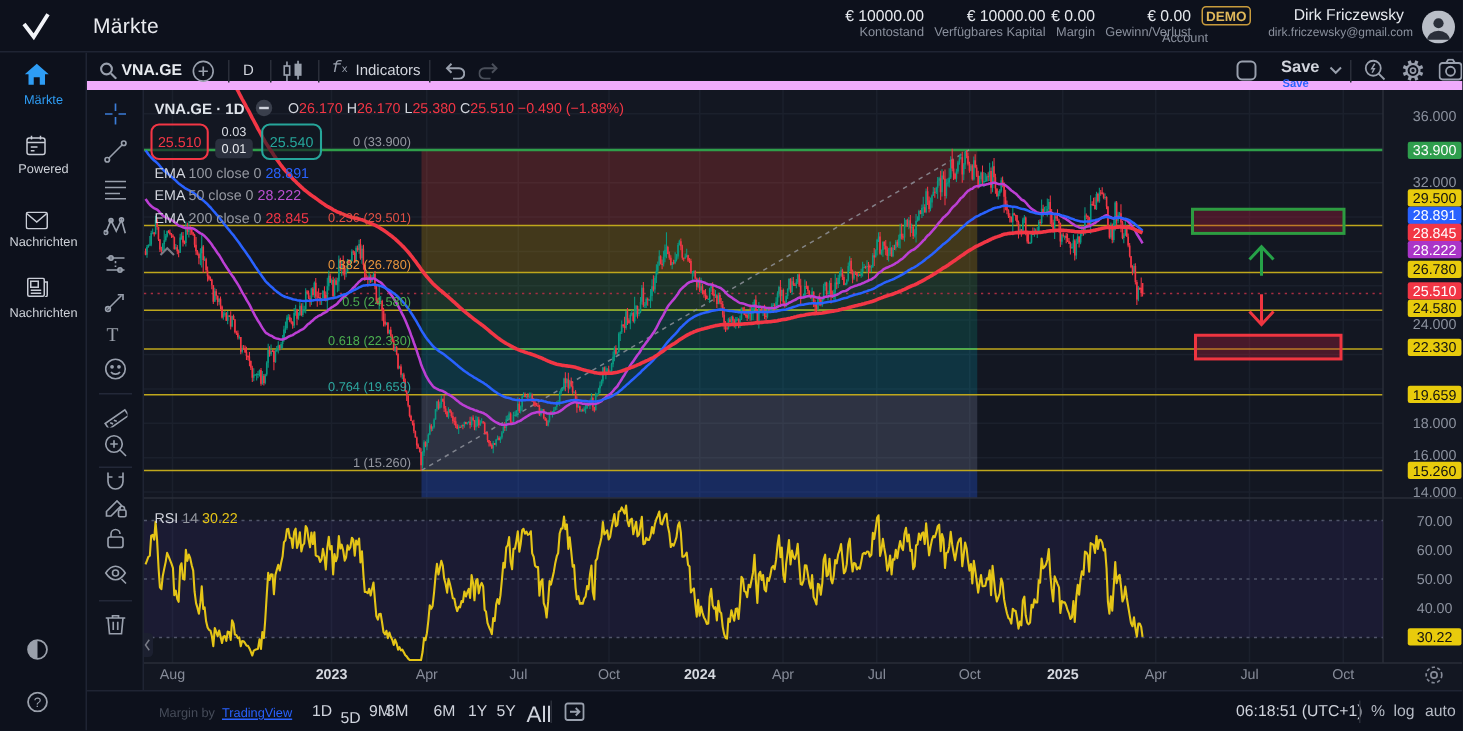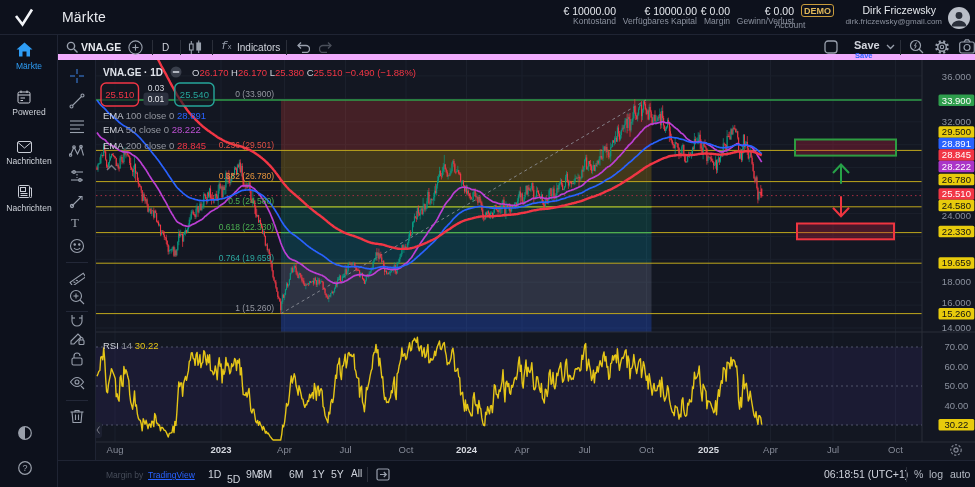--- a/index.html
+++ b/index.html
@@ -380,21 +380,21 @@
 <div id="bottombar" class="abs">
 <div class="abs" style="left:48px;top:9px;font-size:8.5px;color:#464c59">Margin by</div>
 <div class="abs" style="left:90px;top:9px;font-size:8.5px;color:#2962ff;text-decoration:underline">TradingView</div>
 <div class="abs" style="left:150px;top:7px;font-size:10.5px;color:#cfd3dc">1D</div>
 <div class="abs" style="left:169px;top:12px;font-size:10.5px;color:#cfd3dc">5D</div>
 <div class="abs" style="left:188px;top:7px;font-size:10.5px;color:#cfd3dc">9M</div>
 <div class="abs" style="left:199px;top:7px;font-size:11px;color:#cfd3dc">3M</div>
 <div class="abs" style="left:231px;top:7px;font-size:10.5px;color:#cfd3dc">6M</div>
 <div class="abs" style="left:254px;top:7px;font-size:10.5px;color:#cfd3dc">1Y</div>
 <div class="abs" style="left:273px;top:7px;font-size:10.5px;color:#cfd3dc">5Y</div>
-<div class="abs" style="left:293px;top:7px;font-size:10px;color:#cfd3dc">All</div>
+<div class="abs" style="left:293px;top:7px;font-size:15px;color:#cfd3dc">All</div>
 <div class="tb-sep abs" style="left:309px;top:6px"></div>
 <svg class="abs" style="left:318px;top:6px" width="14" height="14" viewBox="0 0 14 14" stroke="#99a0ad" fill="none" stroke-width="1.2">
         <rect x="1" y="2" width="12" height="11" rx="1.5"></rect>
         <path d="M4,7.5 H10 M7.8,5 L10.3,7.5 L7.8,10"></path>
       </svg>
 <div class="abs" style="left:766px;top:7px;font-size:10.5px;color:#cfd3dc">06:18:51 (UTC+1)</div>
 <div class="tb-sep abs" style="left:848px;top:6px"></div>
 <div class="abs" style="left:856px;top:7px;font-size:10.5px;color:#b5bac4">%</div>
 <div class="abs" style="left:871px;top:7px;font-size:10.5px;color:#b5bac4">log</div>
 <div class="abs" style="left:892px;top:7px;font-size:10.5px;color:#b5bac4">auto</div>

